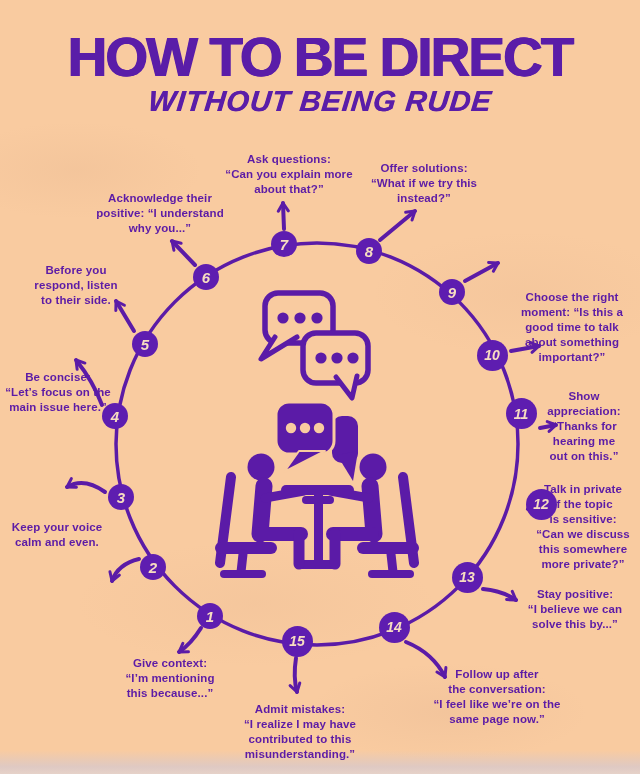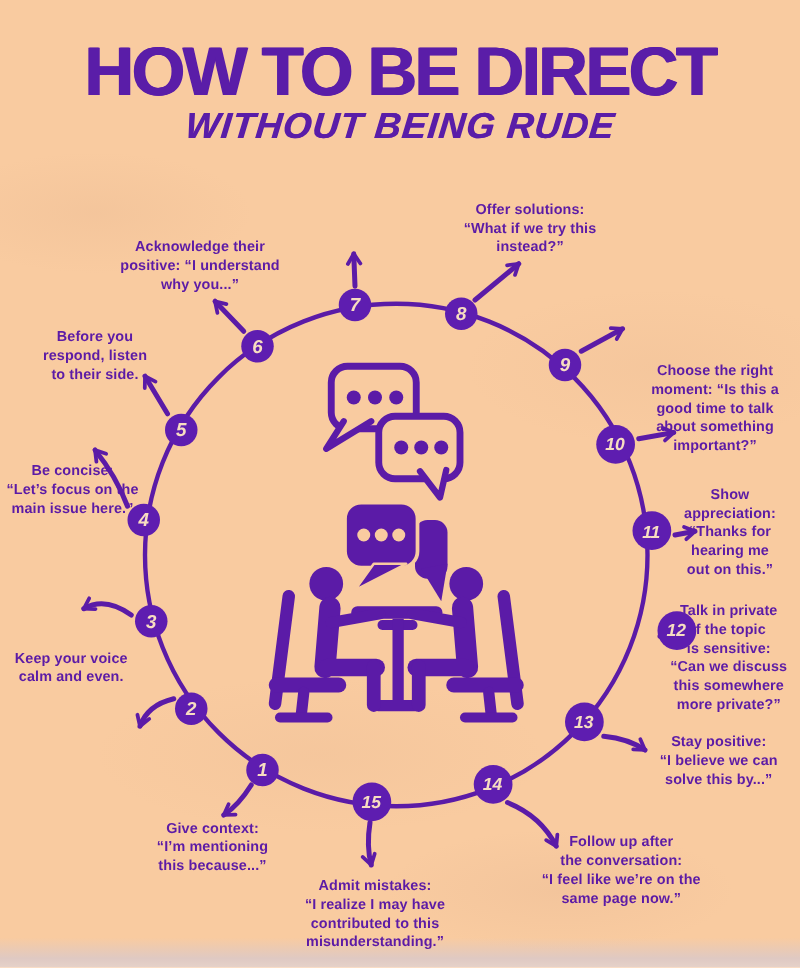--- a/index.html
+++ b/index.html
@@ -156,32 +156,35 @@
 main issue here.”</div>
     <div class="node" style="left: 132px; top: 331px; width: 26px; height: 26px; font-size: 15px;">5</div>
     <div class="label" style="left: 19px; top: 263px; width: 114px;">Before you
 respond, listen
 to their side.</div>
     <div class="node" style="left: 193px; top: 264px; width: 26px; height: 26px; font-size: 15px;">6</div>
     <div class="label" style="left: 80px; top: 191px; width: 160px;">Acknowledge their
 positive: “I understand
 why you...”</div>
     <div class="node" style="left: 271px; top: 231px; width: 26px; height: 26px; font-size: 15px;">7</div>
+    <div class="label" style="left: 206px; top: 152px; width: 166px;">Ask questions:
+“Can you explain more
+about that?”</div>
     <div class="node" style="left: 356px; top: 238px; width: 26px; height: 26px; font-size: 15px;">8</div>
     <div class="label" style="left: 347px; top: 161px; width: 154px;">Offer solutions:
 “What if we try this
 instead?”</div>
     <div class="node" style="left: 439px; top: 279px; width: 26px; height: 26px; font-size: 15px;">9</div>
     <div class="node" style="left: 476.5px; top: 339.5px; width: 31px; height: 31px; font-size: 14px;">10</div>
     <div class="label" style="left: 510px; top: 290px; width: 124px;">Choose the right
 moment: “Is this a
 good time to talk
 about something
 important?”</div>
-    <div class="node" style="left: 505.5px; top: 409px; width: 31px; height: 31px; font-size: 14px;">11</div>
+    <div class="node" style="left: 505.5px; top: 398px; width: 31px; height: 31px; font-size: 14px;">11</div>
     <div class="label" style="left: 529px; top: 389px; width: 110px; text-align: center;">Show
 appreciation:
 “Thanks for
 hearing me
 out on this.”</div>
     <div class="node" style="left: 493.5px; top: 488.5px; width: 31px; height: 31px; font-size: 14px; margin-left: 32px;">12</div>
     <div class="label" style="left: 527px; top: 482px; width: 112px;">Talk in private
 if the topic
 is sensitive:
 “Can we discuss

